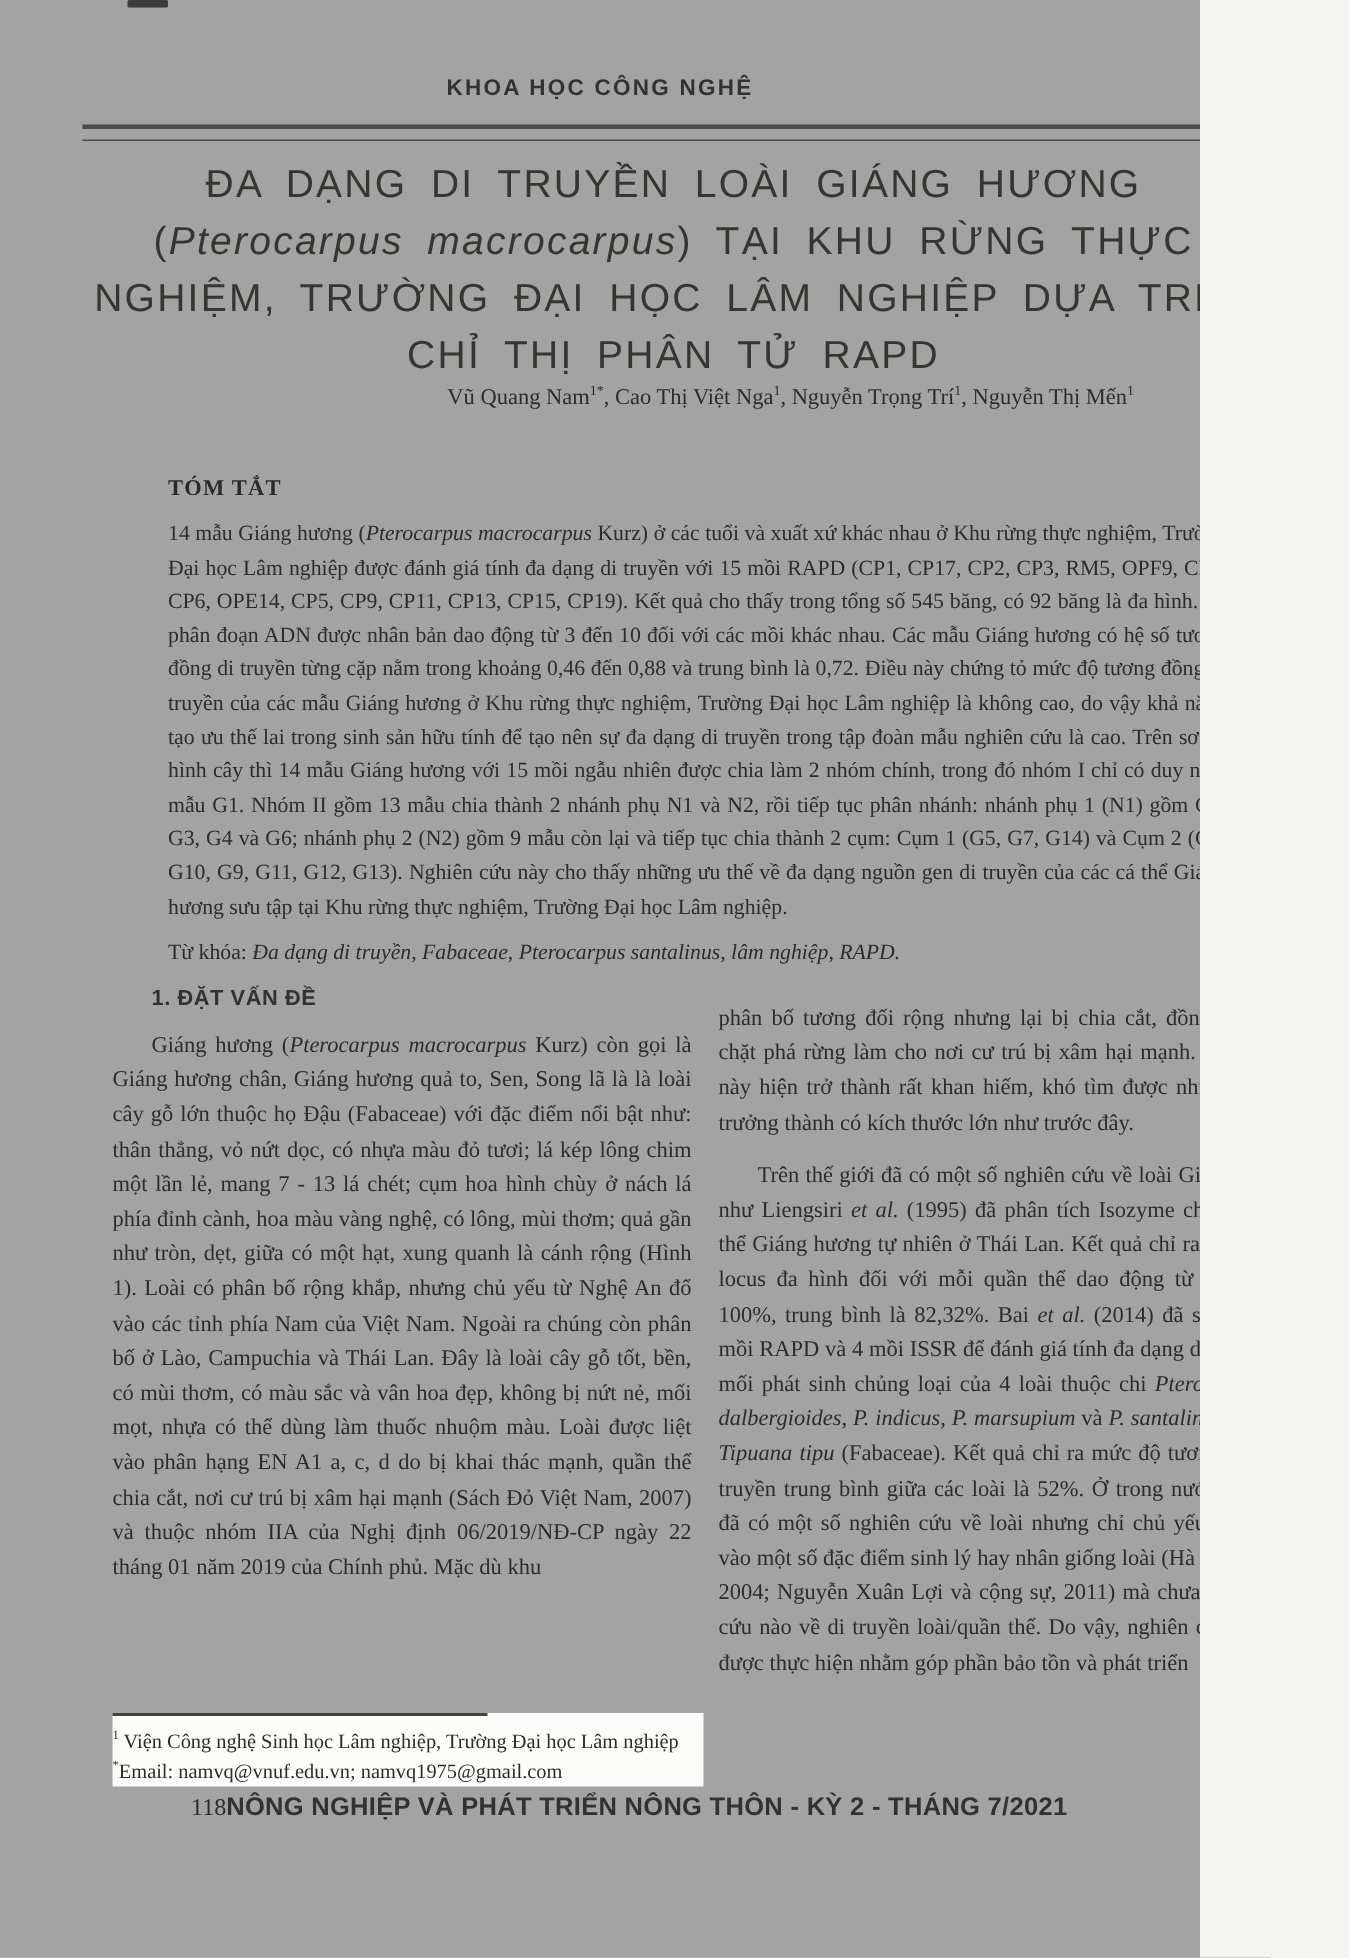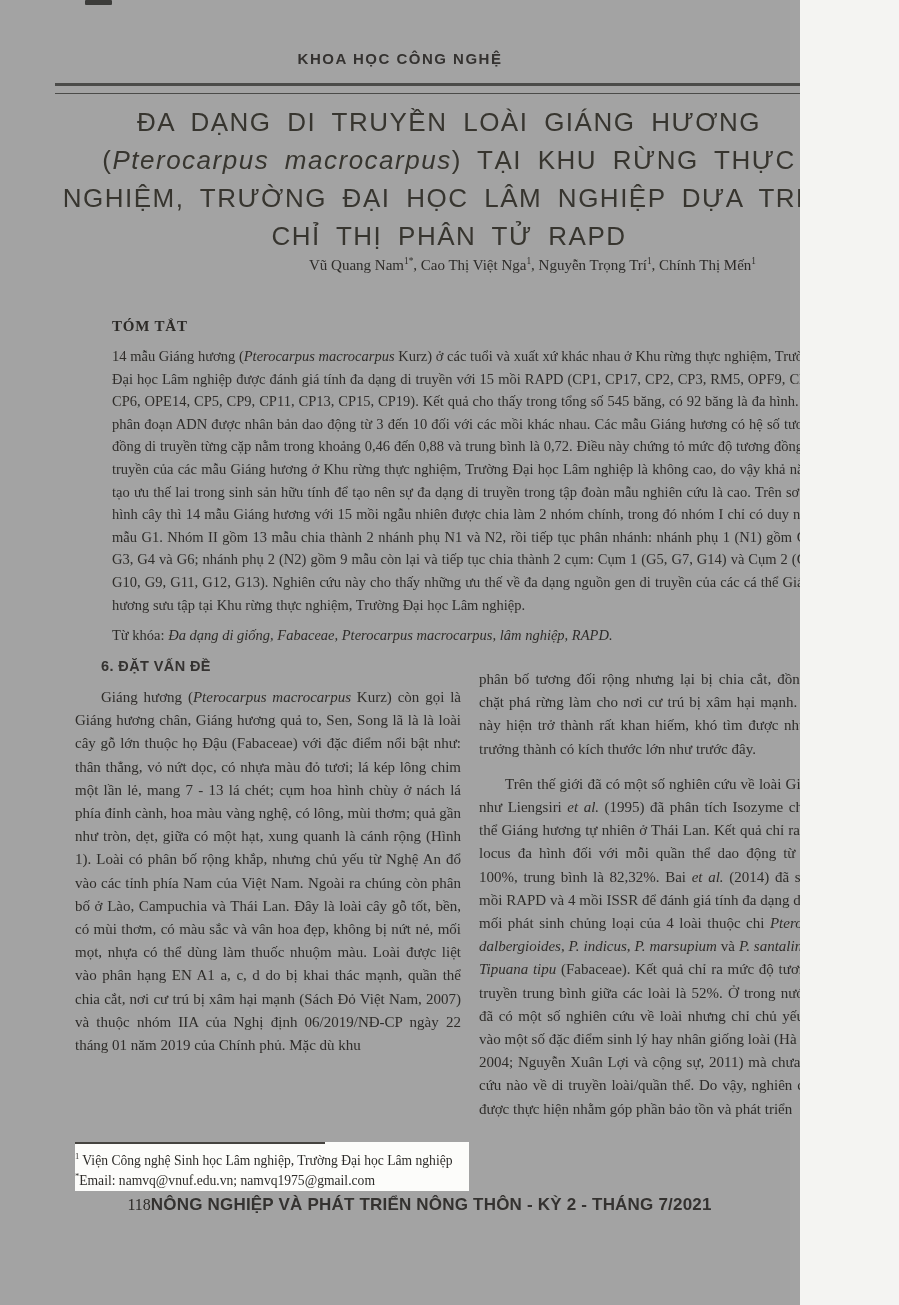--- a/index.html
+++ b/index.html
@@ -89,34 +89,34 @@
 <div class="page">
 
   <div class="scan-mark"></div>
 
   <div class="running-head">KHOA HỌC CÔNG NGHỆ</div>
 
   <div class="header-rule"></div>
 
   <h1 class="article-title"><span>ĐA DẠNG DI TRUYỀN LOÀI GIÁNG HƯƠNG (</span><i>Pterocarpus macrocarpus</i><span>) TẠI KHU RỪNG THỰC NGHIỆM, TRƯỜNG ĐẠI HỌC LÂM NGHIỆP DỰA TRÊN CHỈ THỊ PHÂN TỬ RAPD</span></h1>
 
-  <div class="authors-line"><span>Vũ Quang Nam</span><sup>1*</sup><span>, Cao Thị Việt Nga</span><sup>1</sup><span>, Nguyễn Trọng Trí</span><sup>1</sup><span>, Chính Thị Mến</span><sup>1</sup></div>
+  <div class="authors-line"><span>Vũ Quang Nam</span><sup>1*</sup><span>, Cao Thị Việt Nga</span><sup>1</sup><span>, Nguyễn Trọng Trí</span><sup>1</sup><span>, Nguyễn Thị Mến</span><sup>1</sup></div>
 
   <section class="abstract-section">
     <h2 class="abstract-heading">TÓM TẮT</h2>
     <p class="abstract-text"><span>14 mẫu Giáng hương (</span><i>Pterocarpus macrocarpus</i><span> Kurz) ở các tuổi và xuất xứ khác nhau ở Khu rừng thực nghiệm, Trường Đại học Lâm nghiệp được đánh giá tính đa dạng di truyền với 15 mồi RAPD (CP1, CP17, CP2, CP3, RM5, OPF9, CP8, CP6, OPE14, CP5, CP9, CP11, CP13, CP15, CP19). Kết quả cho thấy trong tổng số 545 băng, có 92 băng là đa hình. Số phân đoạn ADN được nhân bản dao động từ 3 đến 10 đối với các mồi khác nhau. Các mẫu Giáng hương có hệ số tương đồng di truyền từng cặp nằm trong khoảng 0,46 đến 0,88 và trung bình là 0,72. Điều này chứng tỏ mức độ tương đồng di truyền của các mẫu Giáng hương ở Khu rừng thực nghiệm, Trường Đại học Lâm nghiệp là không cao, do vậy khả năng tạo ưu thế lai trong sinh sản hữu tính để tạo nên sự đa dạng di truyền trong tập đoàn mẫu nghiên cứu là cao. Trên sơ đồ hình cây thì 14 mẫu Giáng hương với 15 mồi ngẫu nhiên được chia làm 2 nhóm chính, trong đó nhóm I chỉ có duy nhất mẫu G1. Nhóm II gồm 13 mẫu chia thành 2 nhánh phụ N1 và N2, rồi tiếp tục phân nhánh: nhánh phụ 1 (N1) gồm G2, G3, G4 và G6; nhánh phụ 2 (N2) gồm 9 mẫu còn lại và tiếp tục chia thành 2 cụm: Cụm 1 (G5, G7, G14) và Cụm 2 (G8, G10, G9, G11, G12, G13). Nghiên cứu này cho thấy những ưu thế về đa dạng nguồn gen di truyền của các cá thể Giáng hương sưu tập tại Khu rừng thực nghiệm, Trường Đại học Lâm nghiệp.</span></p>
     <p class="keywords-line">
       <span class="keywords-label">Từ khóa:</span>
-      <span class="keywords-text">Đa dạng di giống, Fabaceae, Pterocarpus macrocarpus, lâm nghiệp, RAPD.</span>
+      <span class="keywords-text">Đa dạng di truyền, Fabaceae, Pterocarpus santalinus, lâm nghiệp, RAPD.</span>
     </p>
   </section>
 
   <div class="body-columns">
     <div class="column">
-      <h3 class="section-heading">6. ĐẶT VẤN ĐỀ</h3>
+      <h3 class="section-heading">1. ĐẶT VẤN ĐỀ</h3>
       <p class="body-par indent"><span>Giáng hương (</span><i>Pterocarpus macrocarpus</i><span> Kurz) còn gọi là Giáng hương chân, Giáng hương quả to, Sen, Song lã là là loài cây gỗ lớn thuộc họ Đậu (Fabaceae) với đặc điểm nổi bật như: thân thẳng, vỏ nứt dọc, có nhựa màu đỏ tươi; lá kép lông chim một lần lẻ, mang 7 - 13 lá chét; cụm hoa hình chùy ở nách lá phía đỉnh cành, hoa màu vàng nghệ, có lông, mùi thơm; quả gần như tròn, dẹt, giữa có một hạt, xung quanh là cánh rộng (Hình 1). Loài có phân bố rộng khắp, nhưng chủ yếu từ Nghệ An đổ vào các tỉnh phía Nam của Việt Nam. Ngoài ra chúng còn phân bố ở Lào, Campuchia và Thái Lan. Đây là loài cây gỗ tốt, bền, có mùi thơm, có màu sắc và vân hoa đẹp, không bị nứt nẻ, mối mọt, nhựa có thể dùng làm thuốc nhuộm màu. Loài được liệt vào phân hạng EN A1 a, c, d do bị khai thác mạnh, quần thể chia cắt, nơi cư trú bị xâm hại mạnh (Sách Đỏ Việt Nam, 2007) và thuộc nhóm IIA của Nghị định 06/2019/NĐ-CP ngày 22 tháng 01 năm 2019 của Chính phủ. Mặc dù khu</span></p>
     </div>
     <div class="column">
       <p class="body-par"><span>phân bố tương đối rộng nhưng lại bị chia cắt, đồng thời nạn chặt phá rừng làm cho nơi cư trú bị xâm hại mạnh. Đối tượng này hiện trở thành rất khan hiếm, khó tìm được những cá thể trưởng thành có kích thước lớn như trước đây.</span></p>
       <p class="body-par indent"><span>Trên thế giới đã có một số nghiên cứu về loài Giáng hương như Liengsiri </span><i>et al.</i><span> (1995) đã phân tích Isozyme cho 11 quần thể Giáng hương tự nhiên ở Thái Lan. Kết quả chỉ ra phần trăm locus đa hình đối với mỗi quần thể dao động từ 66,67 đến 100%, trung bình là 82,32%. Bai </span><i>et al.</i><span> (2014) đã sử dụng 12 mồi RAPD và 4 mồi ISSR để đánh giá tính đa dạng di truyền và mối phát sinh chủng loại của 4 loài thuộc chi </span><i>Pterocarpus</i><span> (</span><i>P. dalbergioides</i><span>, </span><i>P. indicus</i><span>, </span><i>P. marsupium</i><span> và </span><i>P. santalinus</i><span>) và loài </span><i>Tipuana tipu</i><span> (Fabaceae). Kết quả chỉ ra mức độ tương đồng di truyền trung bình giữa các loài là 52%. Ở trong nước, mặc dù đã có một số nghiên cứu về loài nhưng chỉ chủ yếu tập trung vào một số đặc điểm sinh lý hay nhân giống loài (Hà Thị Mừng, 2004; Nguyễn Xuân Lợi và cộng sự, 2011) mà chưa có nghiên cứu nào về di truyền loài/quần thể. Do vậy, nghiên cứu này đã được thực hiện nhằm góp phần bảo tồn và phát triển</span></p>
     </div>
   </div>
 
   <div class="footnote">
     <div class="footnote-rule"></div>

